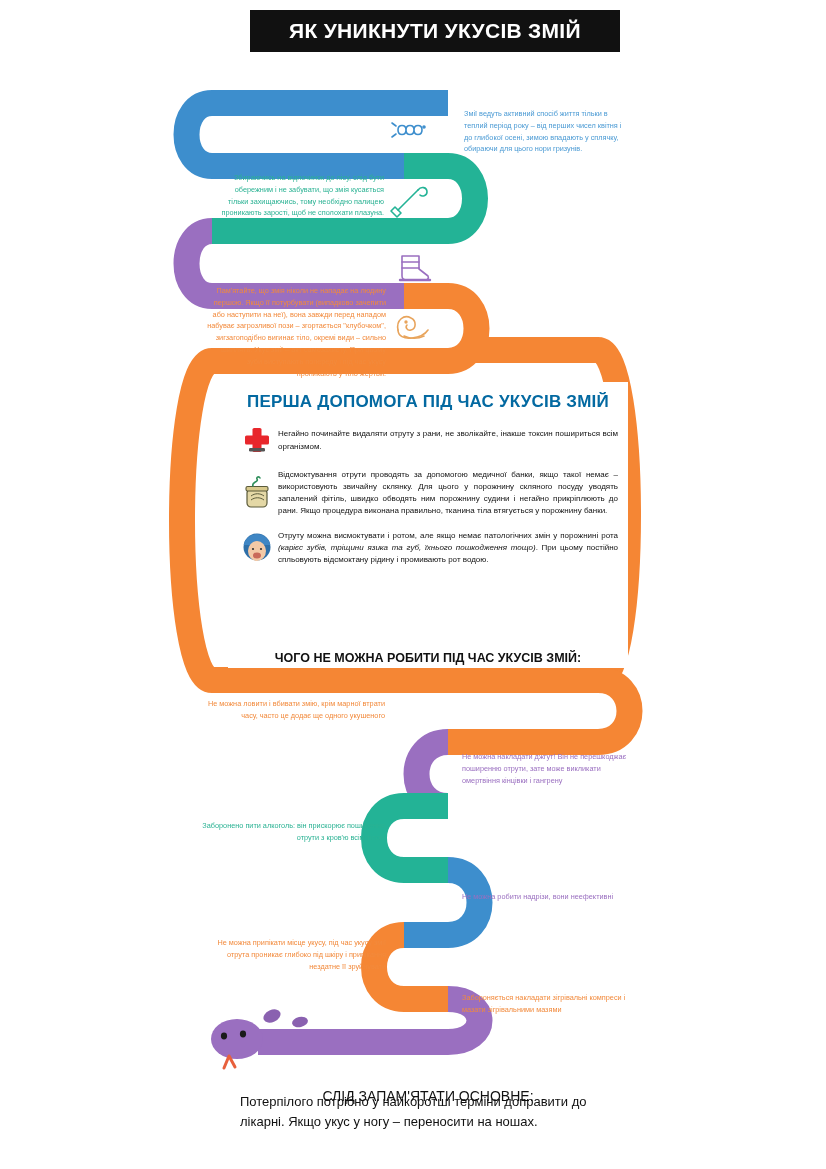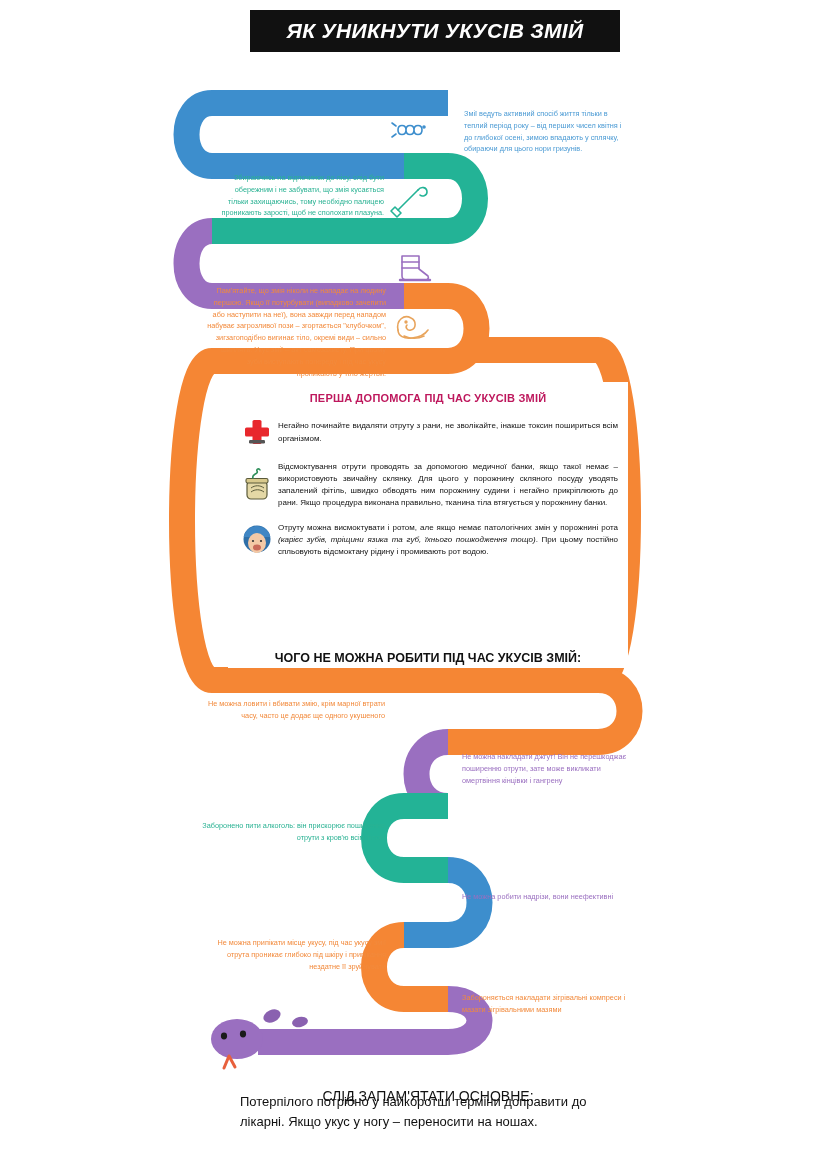--- a/index.html
+++ b/index.html
@@ -13,21 +13,21 @@
     -webkit-font-smoothing:antialiased;
   }
   .stage{position:absolute;left:0;top:0;width:826px;height:1169px;}
   .snake-layer{position:absolute;left:0;top:0;width:826px;height:1169px;z-index:1;}
   .content-layer{position:absolute;left:0;top:0;width:826px;height:1169px;z-index:3;}
 
   
   .title-bar{
     position:absolute;left:250px;top:10px;width:370px;height:42px;
     background:#111111;
-    display:flex;align-items:center;justify-content:center;font-style:italic;
+    display:flex;align-items:center;justify-content:center;
   }
   .title-bar .t{
     color:#ffffff;font-size:21px;font-weight:bold;letter-spacing:.3px;
     white-space:nowrap;
   }
 
   
   .note{position:absolute;font-size:7.3px;line-height:1.62;}
   .note.r{text-align:right;}
   .note.l{text-align:left;}
@@ -38,21 +38,21 @@
   .c-orange{color:#f28a3c;}
 
   
   .card{
     position:absolute;left:228px;top:382px;width:400px;height:268px;
     background:#ffffff;
     box-shadow:0 0 0 0 rgba(0,0,0,0);
     z-index:4;
   }
   .card-head{
-    text-align:center;font-size:11px;font-weight:bold;color:#be185d;
+    text-align:center;font-size:17px;font-weight:bold;color:#0369a1;
     letter-spacing:.2px;padding-top:10px;
   }
   .aid-row{display:flex;align-items:center;margin:0 10px 0 12px;padding-top:11px;}
   .aid-ico{width:34px;min-width:34px;height:34px;display:flex;align-items:center;justify-content:center;}
   .aid-txt{
     font-size:8px;line-height:1.52;color:#111;text-align:justify;
     padding-left:4px;padding-top:1px;
   }
   .aid-txt i{font-style:italic;}
 

